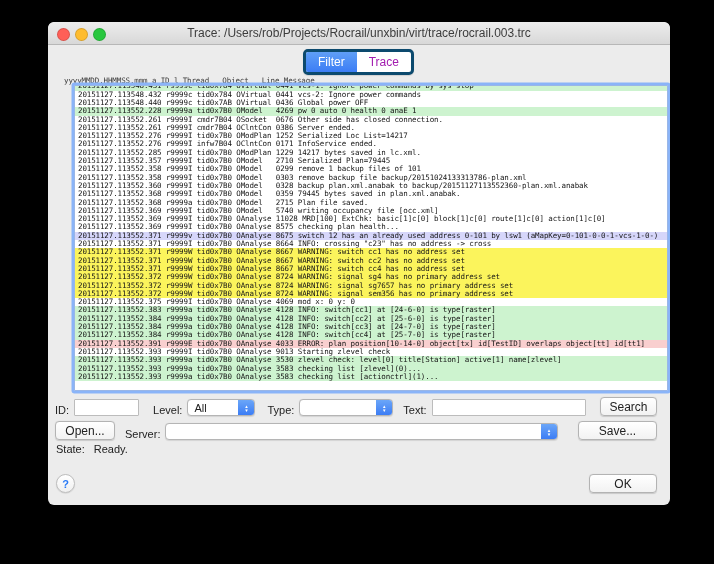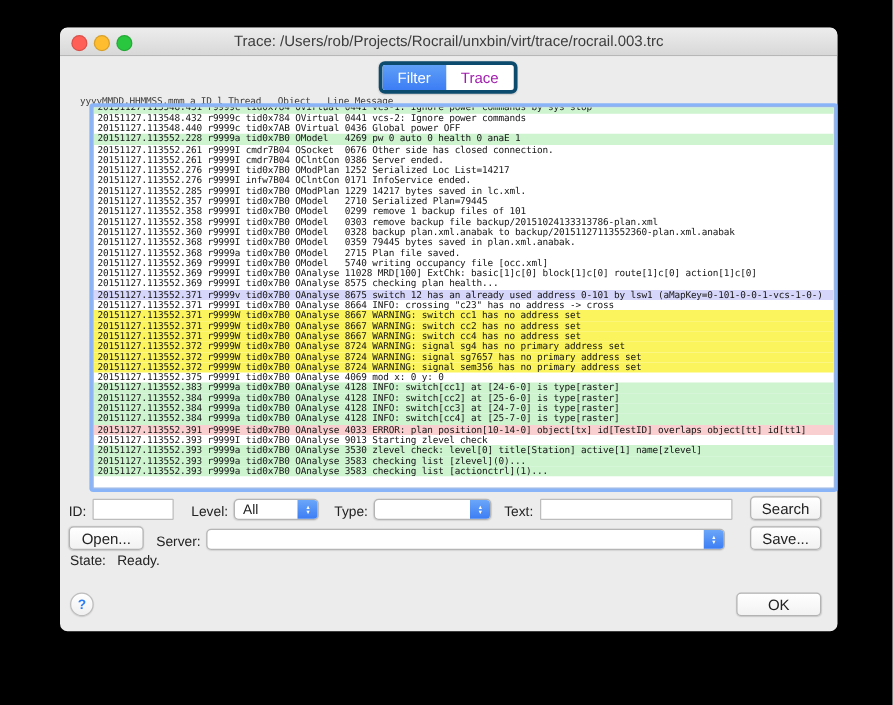--- a/index.html
+++ b/index.html
@@ -192,21 +192,21 @@
   <div class="ctl-row server">
     <div class="btn" style="width:60px">Open...</div>
     <span class="lbl" style="margin-left:10px">Server:</span>
     <div class="popup" style="flex:1">
       <span class="val"></span>
       <span class="cap">
           <span class="chev">▴</span>
           <span class="chev">▾</span>
         </span>
     </div>
-    <div class="btn" style="margin-left:20px;width:57px">Save...</div>
+    <div class="btn" style="margin-left:20px;width:79px">Save...</div>
   </div>
 
   <div class="state-row">
     <span class="s">State:</span>
     <span class="s">Ready.</span>
   </div>
 
   <div class="help-btn">
     <span>?</span>
   </div>

